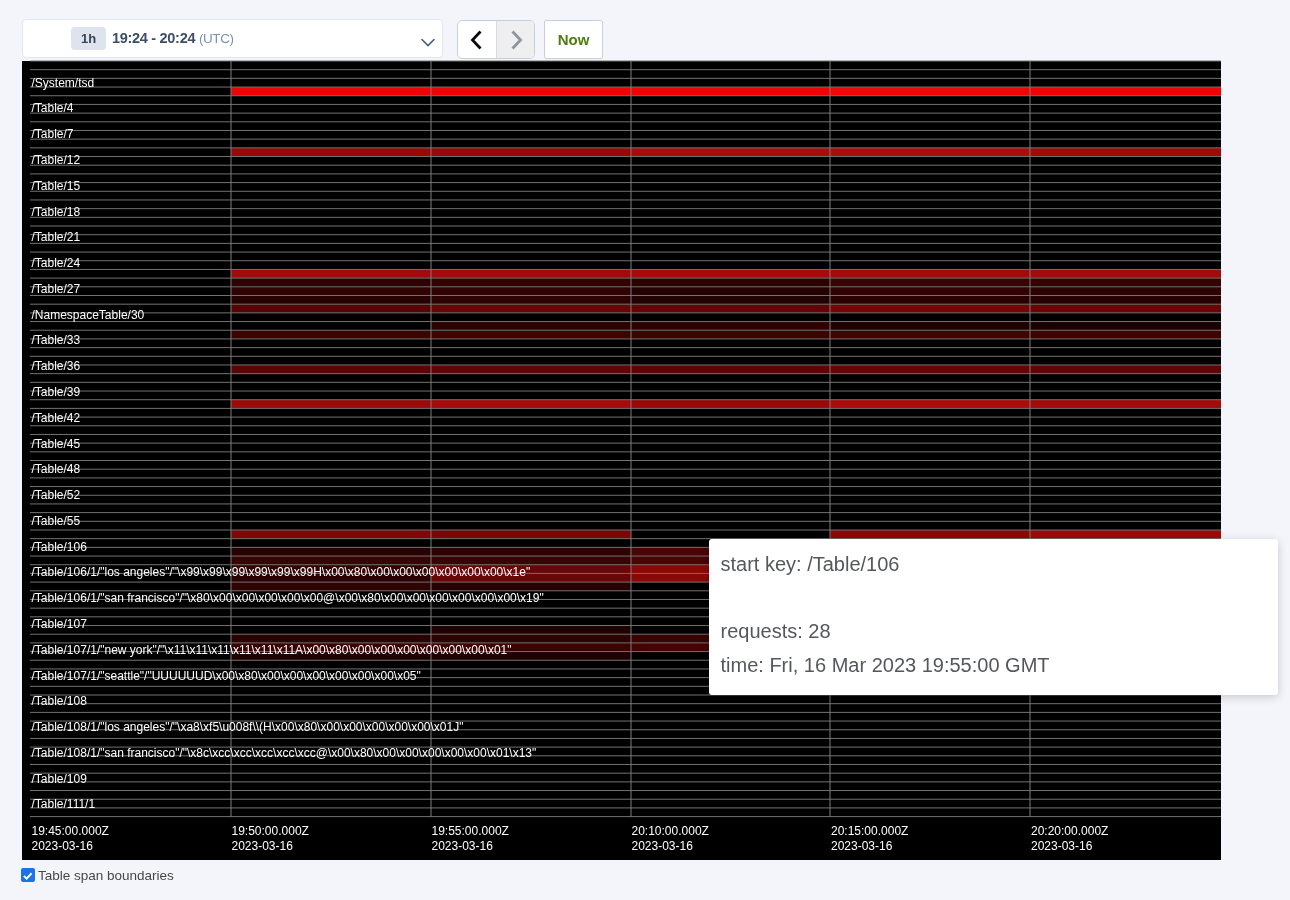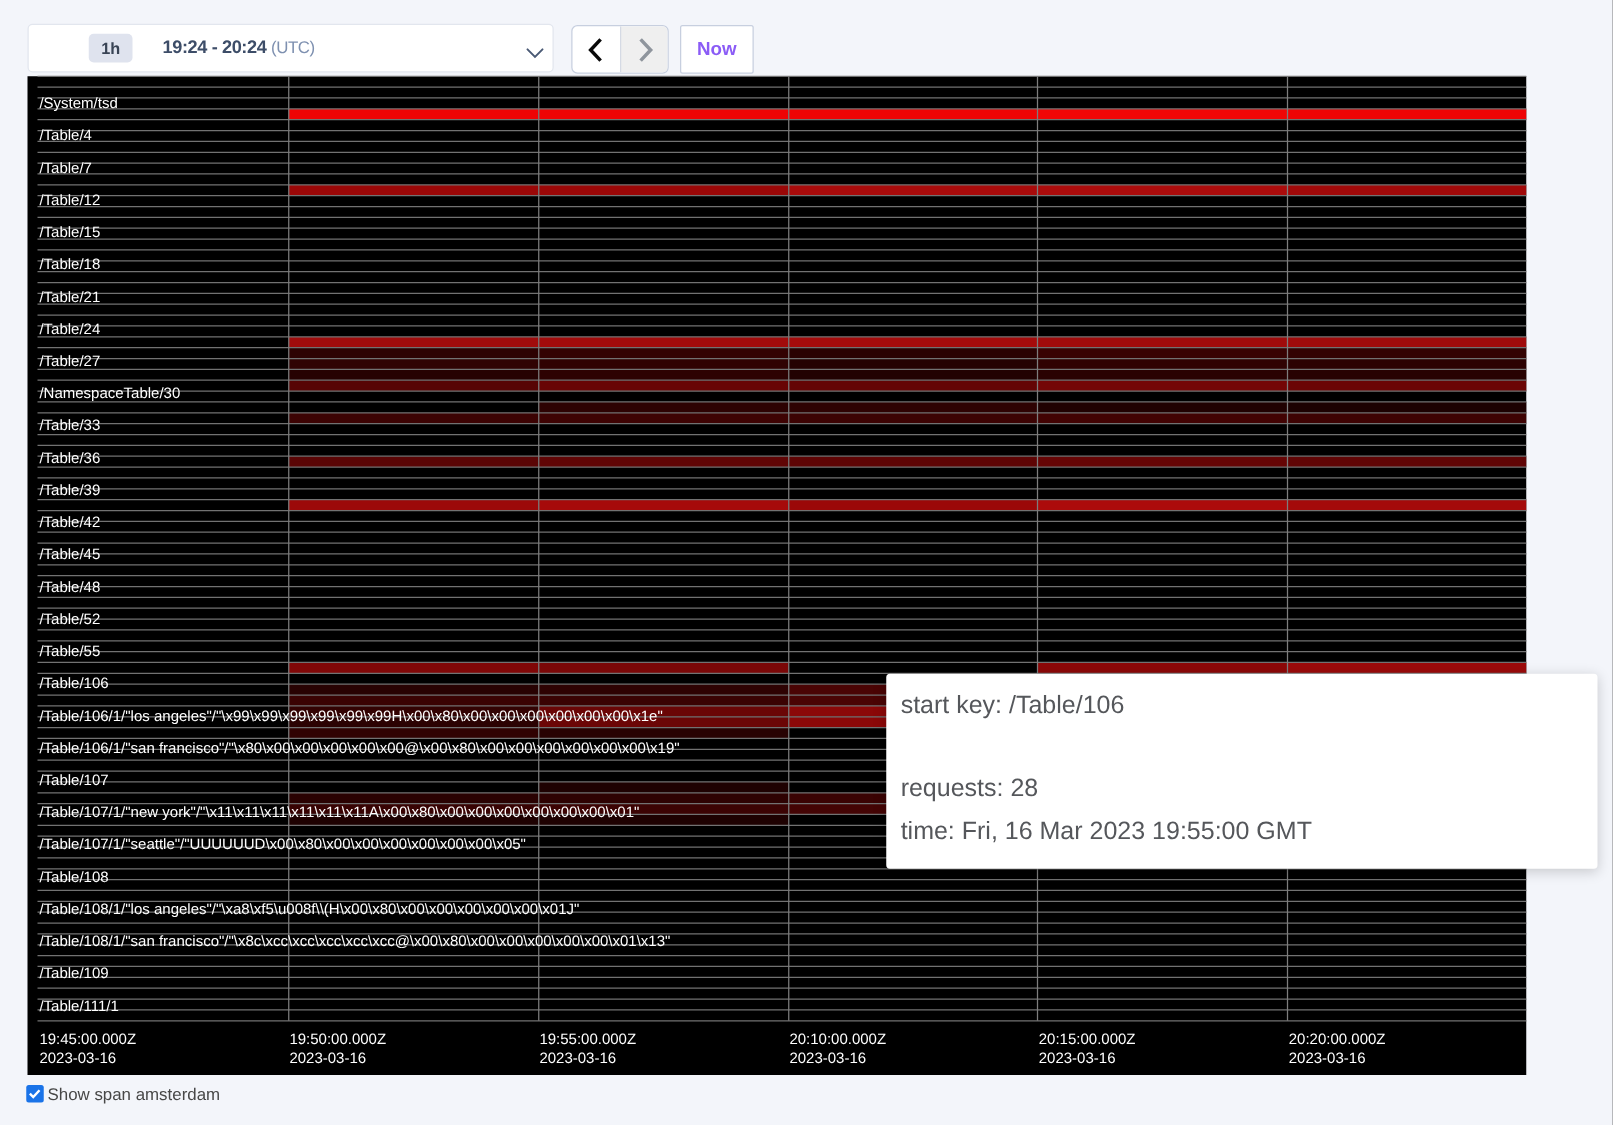--- a/index.html
+++ b/index.html
@@ -2,29 +2,29 @@
 <html><head>
 <meta charset="utf-8">
 <style>
   * { margin:0; padding:0; box-sizing:border-box; }
   html,body { width:1290px; height:900px; background:#f3f5fa; font-family:"Liberation Sans",sans-serif; overflow:hidden; }
   .abs { position:absolute; }
   .selector { left:22px; top:18.5px; width:421px; height:39.5px; background:#fff;
     border:1px solid #e2e6ee; border-radius:4px; display:flex; align-items:center;padding-left:34px; }
   .badge { margin-left:14px; width:35px; height:23px; background:#dfe3ee; border-radius:4px;
     display:flex; align-items:center; justify-content:center; font-size:13px; font-weight:700; color:#394455; }
-  .range { margin-left:24px; font-size:14.5px; font-weight:700; color:#3d4d68; letter-spacing:-0.3px; }
+  .range { margin-left:6px; font-size:14.5px; font-weight:700; color:#3d4d68; letter-spacing:-0.3px; }
   .utc { font-weight:400; color:#7e90b0; font-size:13.5px; letter-spacing:-0.4px; }
   .btngroup { left:457px; top:20px; width:78px; height:39px; border:1px solid #c7cfdf;
     border-radius:5px; background:#fff; display:flex; overflow:hidden; }
   .btngroup .half { width:50%; height:100%; display:flex; align-items:center; justify-content:center; }
   .btngroup .half+.half { border-left:1px solid #d5dae4; background:#efefef; }
   .nowbtn { left:544px; top:20px; width:59px; height:39px; background:#fff; border:1px solid #c7cfdf;
     border-radius:2px; display:flex; align-items:center; justify-content:center;
-    font-size:15px; font-weight:700; color:#8b5cf6; }
+    font-size:15px; font-weight:700; color:#4d7c0f; }
   .lbl { font-family:"Liberation Sans",sans-serif; font-size:12px; fill:#fff; }
   .tooltip { left:709px; top:538.5px; width:569px; height:156.5px; background:#fff; border-radius:3px;
     box-shadow:0 2px 10px rgba(0,0,0,0.18); color:#55575b; font-size:20px; }
   .tooltip div { position:absolute; left:11.5px; white-space:pre; }
   .cbrow { left:21px; top:868px; display:flex; align-items:flex-start; }
   .cb { width:13.5px; height:13.5px; background:#1a73e8; border-radius:2px; }
   .cbtext { margin-left:3.5px; font-size:13.5px; color:#474747; line-height:13.5px; margin-top:0.5px; }
 </style>
 </head>
 <body>
@@ -179,14 +179,14 @@
   <div style="top:14.5px">start key: /Table/106</div>
   <div style="top:81.5px">requests: 28</div>
   <div style="top:115px">time: Fri, 16 Mar 2023 19:55:00 GMT</div>
 </div>
 <div class="abs cbrow">
   <div class="cb">
     <svg width="13.5" height="13.5" viewBox="0 0 14 14">
         <path d="M3 7.2 L5.8 10 L11 4.4" stroke="#fff" stroke-width="2" fill="none"></path>
       </svg>
   </div>
-  <div class="cbtext">Show span amsterdam</div>
+  <div class="cbtext">Table span boundaries</div>
 </div>
 
 </body></html>

